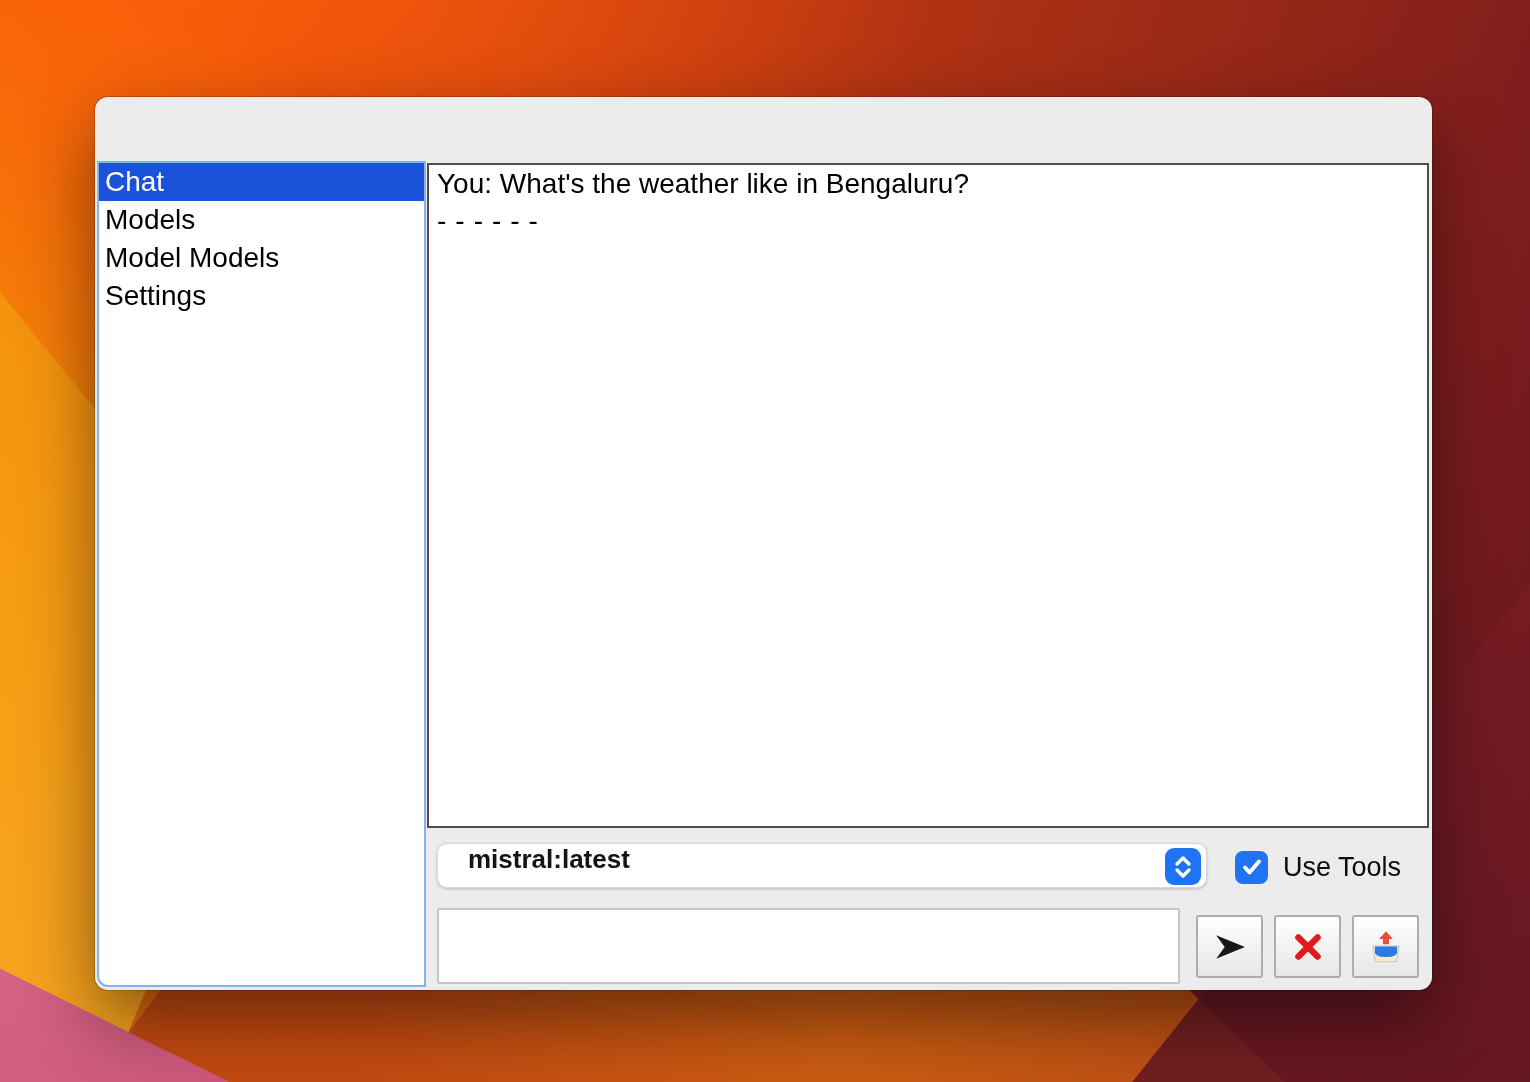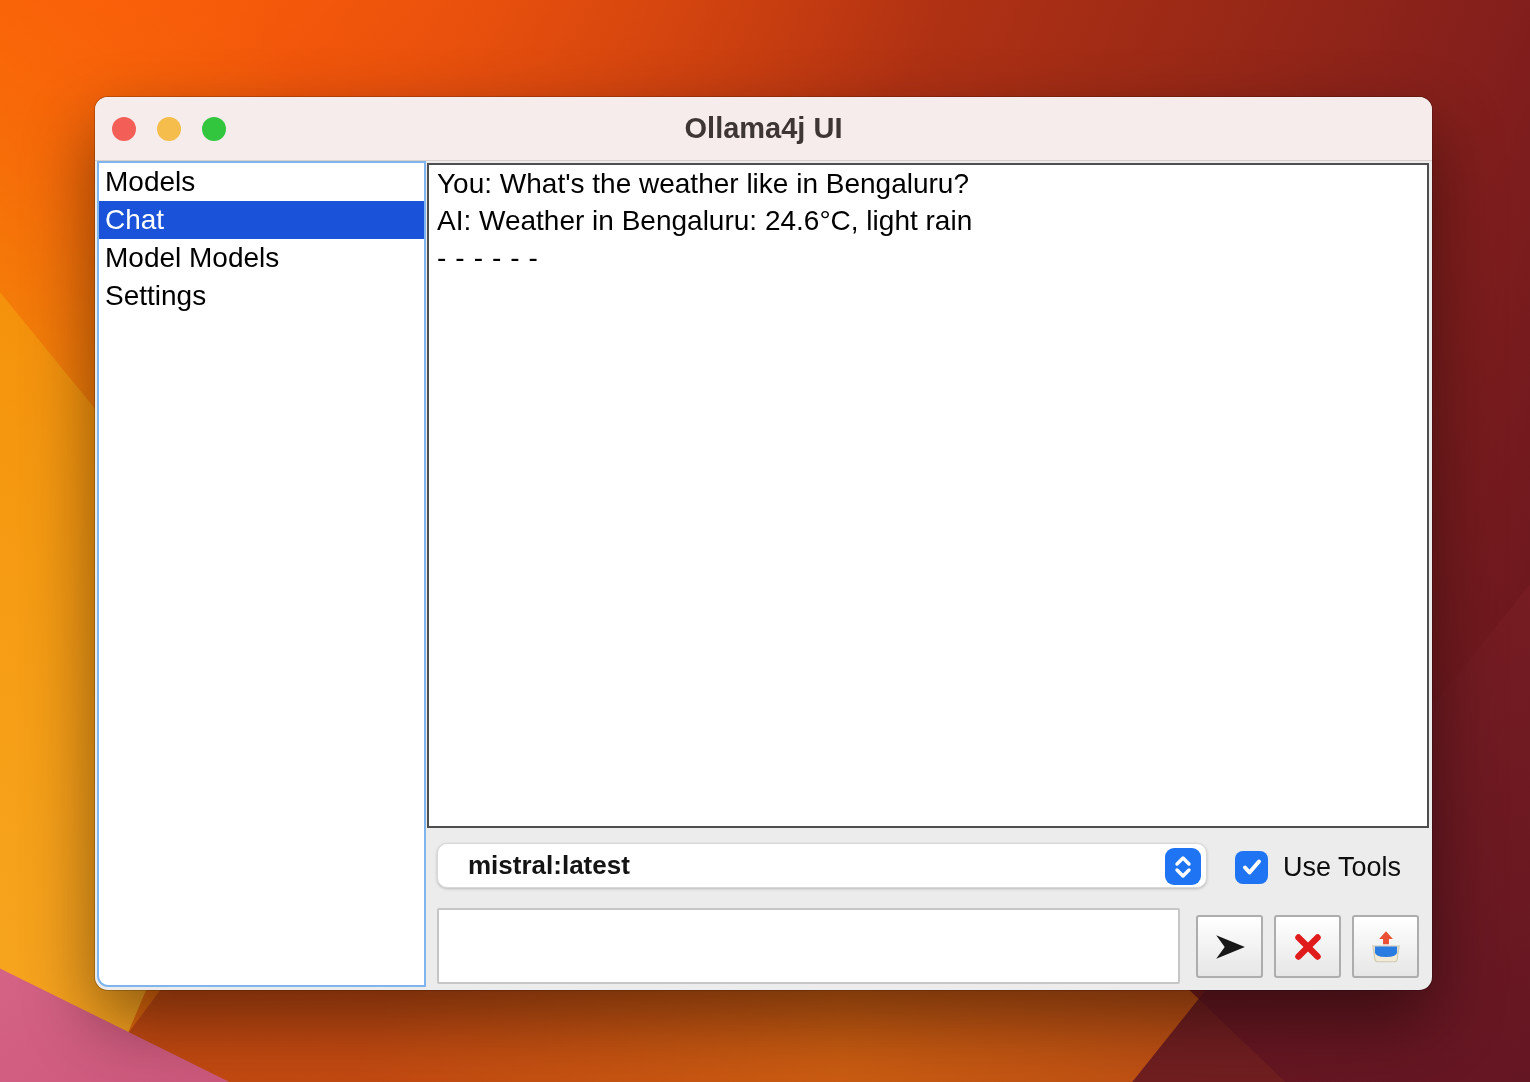--- a/index.html
+++ b/index.html
@@ -59,21 +59,21 @@
   }
   .chat-line{ font-size:28px; line-height:37px; color:#000; white-space:pre; }
   .chat-line.dashes{ letter-spacing:9px; }
 
   
   .composer{ position:absolute; left:332px; top:667px; right:0; bottom:0; }
   .model-select{
     position:absolute; left:10px; top:15px; width:770px; height:45px;
     background:#fff; border:1px solid #d8d8d8; border-radius:10px;
     box-shadow:0 1px 3px rgba(0,0,0,.22);
-    display:flex; align-items:center; cursor:default;
+    display:flex; cursor:default;
   }
   .model-value{ padding-left:30px; font-size:26px; font-weight:600; color:#141414; }
   .stepper{
     position:absolute; right:5px; top:4px; width:36px; height:37px;
     background:var(--accent-blue,#1f74f3); border-radius:9px;
     display:flex; align-items:center; justify-content:center;
   }
   .stepper svg{ display:block; }
 
   .usetools{ position:absolute; left:808px; top:20px; height:38px; display:flex; align-items:center; gap:15px; cursor:default; }
@@ -112,41 +112,32 @@
 
 <div class="wallpaper">
   <div class="wedge wedge-light"></div>
   <div class="wedge wedge-bottom-orange"></div>
   <div class="wedge wedge-maroon"></div>
   <div class="wedge wedge-pink"></div>
 </div>
 
 <div class="window">
 
-  <div class="titlebar">
-    <div class="traffic">
-      <span class="light red"></span>
-      <span class="light yellow"></span>
-      <span class="light green"></span>
-    </div>
-    <div class="title">Ollama4j UI</div>
-  </div>
 
   <div class="content">
 
     <div class="sidebar">
+      <div class="side-item selected">Chat</div>
       <div class="side-item">Models</div>
-      <div class="side-item selected">Chat</div>
       <div class="side-item">Model Models</div>
       <div class="side-item">Settings</div>
     </div>
 
     <div class="chat-area">
       <div class="chat-line">You: What's the weather like in Bengaluru?</div>
-      <div class="chat-line">AI: Weather in Bengaluru: 24.6°C, light rain</div>
       <div class="chat-line dashes">------</div>
     </div>
 
     <div class="composer">
 
       <div class="model-select">
         <span class="model-value">mistral:latest</span>
         <span class="stepper">
           <svg width="24" height="26" viewBox="0 0 24 26">
             <path class="chev" d="M6 10 L12 4 L18 10"></path>

